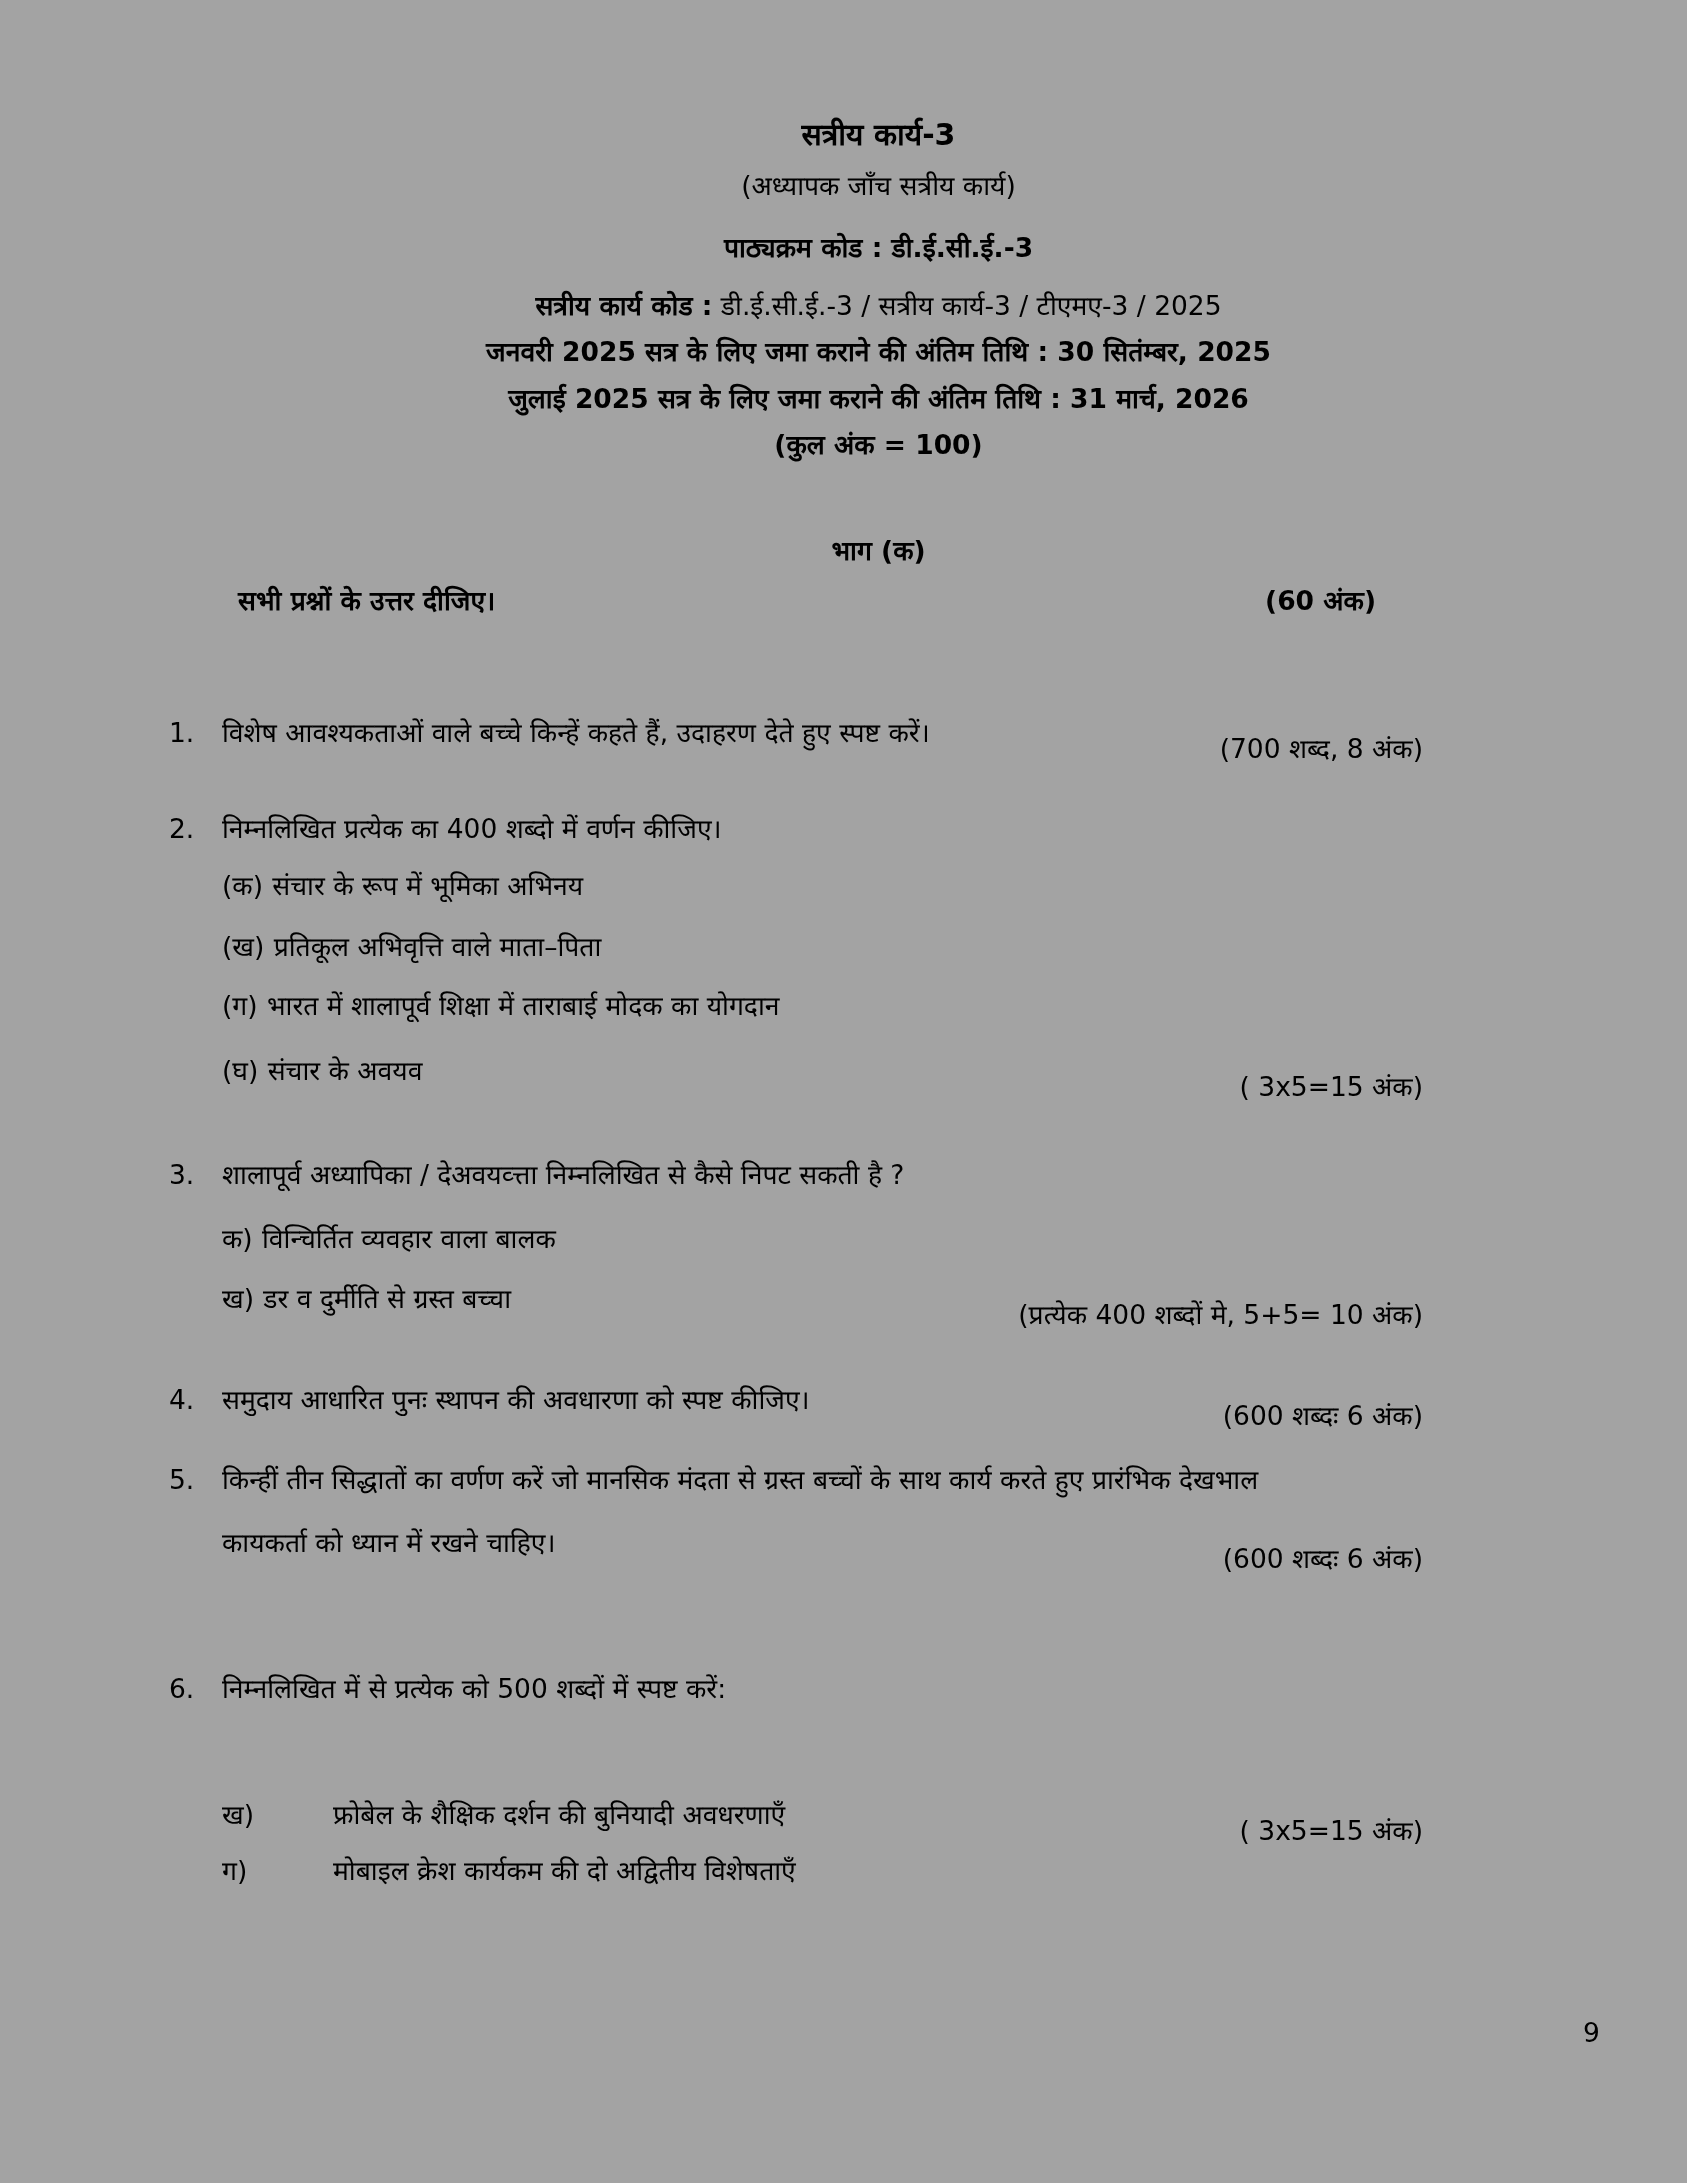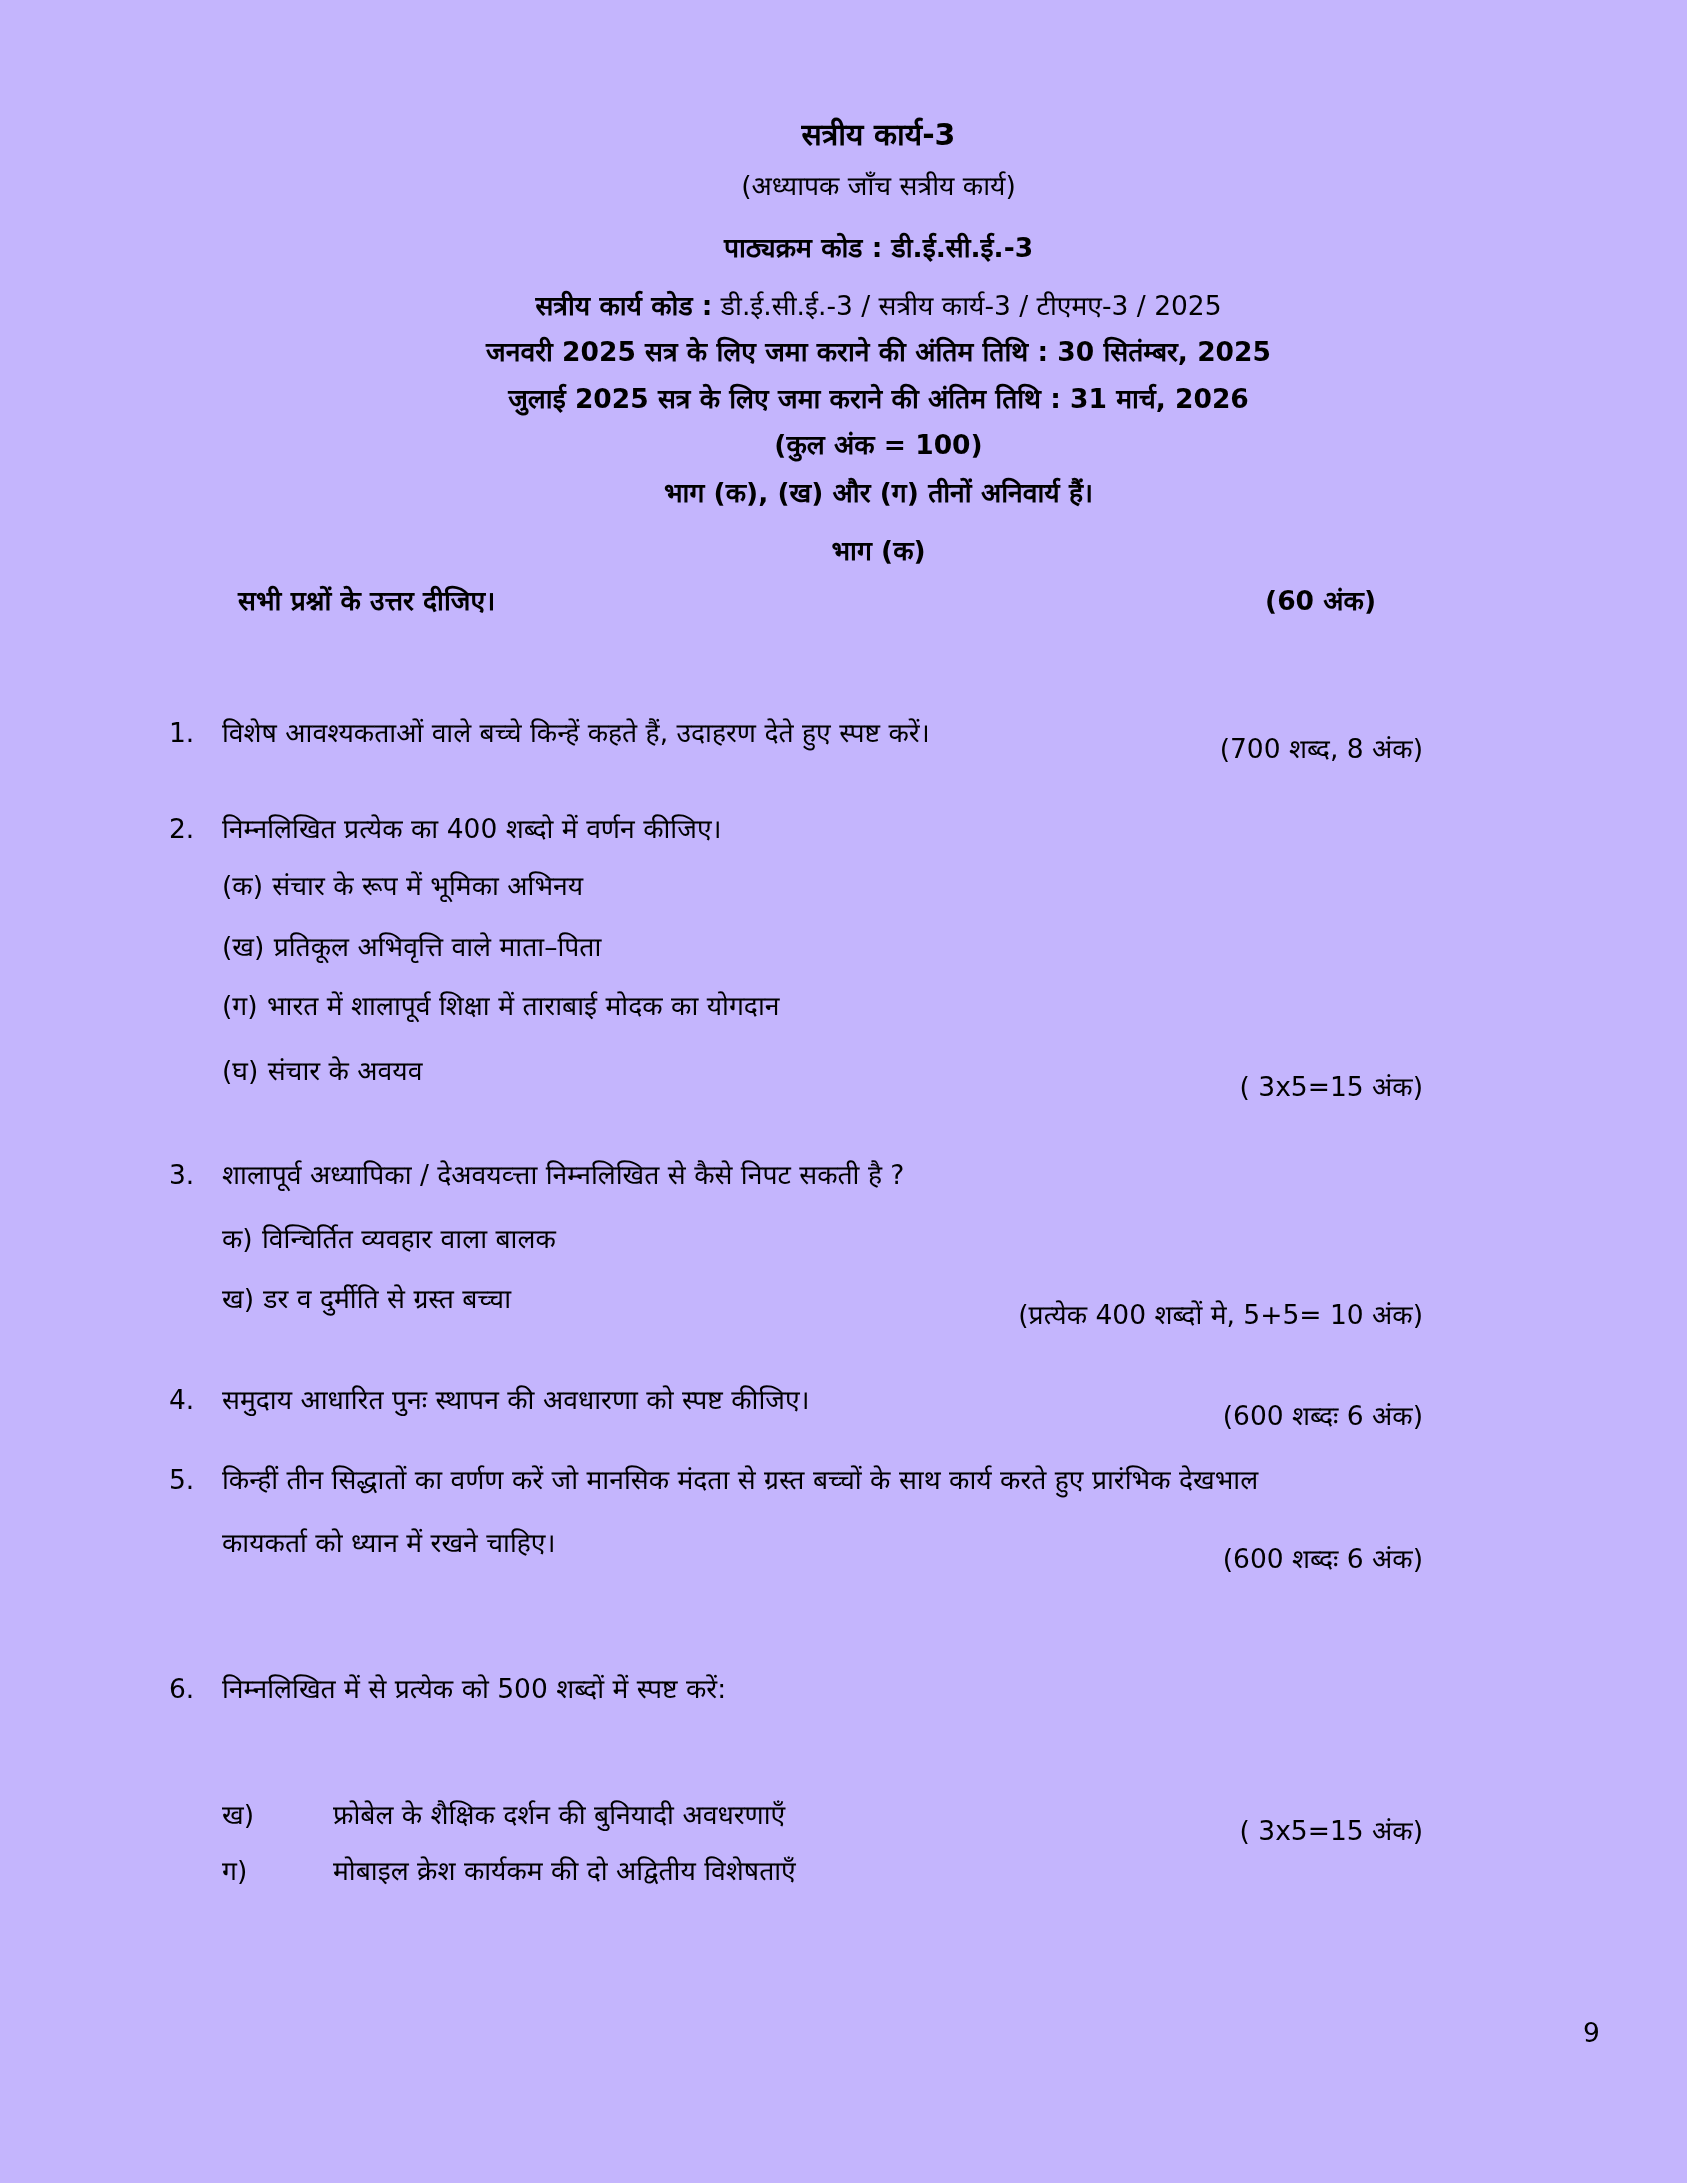--- a/index.html
+++ b/index.html
@@ -4,21 +4,21 @@
 <style>
   html, body {
     margin: 0;
     padding: 0;
     background: #ffffff;
   }
   .page {
     position: relative;
     width: 1687px;
     height: 2183px;
-    background: #c4b5fd;
+    background: #a3a3a3;
     font-family: "DejaVu Sans", "Liberation Sans", sans-serif;
     font-size: 26.5px;
     color: #000000;
     overflow: hidden;
   }
   .line {
     position: absolute;
     left: 169px;
     right: 99px;
     white-space: nowrap;
@@ -77,21 +77,20 @@
     <span class="bold">सत्रीय कार्य कोड :</span>
     <span>डी.ई.सी.ई.-3 / सत्रीय कार्य-3 / टीएमए-3 / 2025</span>
   </div>
 
   <div class="line right bold" style="top:337px">जनवरी 2025 सत्र के लिए जमा कराने की अंतिम तिथि : 30 सितंम्बर, 2025</div>
 
   <div class="line right bold" style="top:384px">जुलाई 2025 सत्र के लिए जमा कराने की अंतिम तिथि : 31 मार्च, 2026</div>
 
   <div class="line right bold" style="top:430px">(कुल अंक = 100)</div>
 
-  <div class="line center bold" style="top:478px">भाग (क), (ख) और (ग) तीनों अनिवार्य हैं।</div>
 
   <div class="line center bold" style="top:536px">भाग (क)</div>
 
   <div class="line" style="top:586px">
     <span class="bold" style="padding-left:69px">सभी प्रश्नों के उत्तर दीजिए।</span>
     <span class="marks-instruction bold">(60 अंक)</span>
   </div>
 
   <div class="line" style="top:718px">
     <span class="qnum">1.</span><span>विशेष आवश्यकताओं वाले बच्चे किन्हें कहते हैं, उदाहरण देते हुए स्पष्ट करें।</span>

